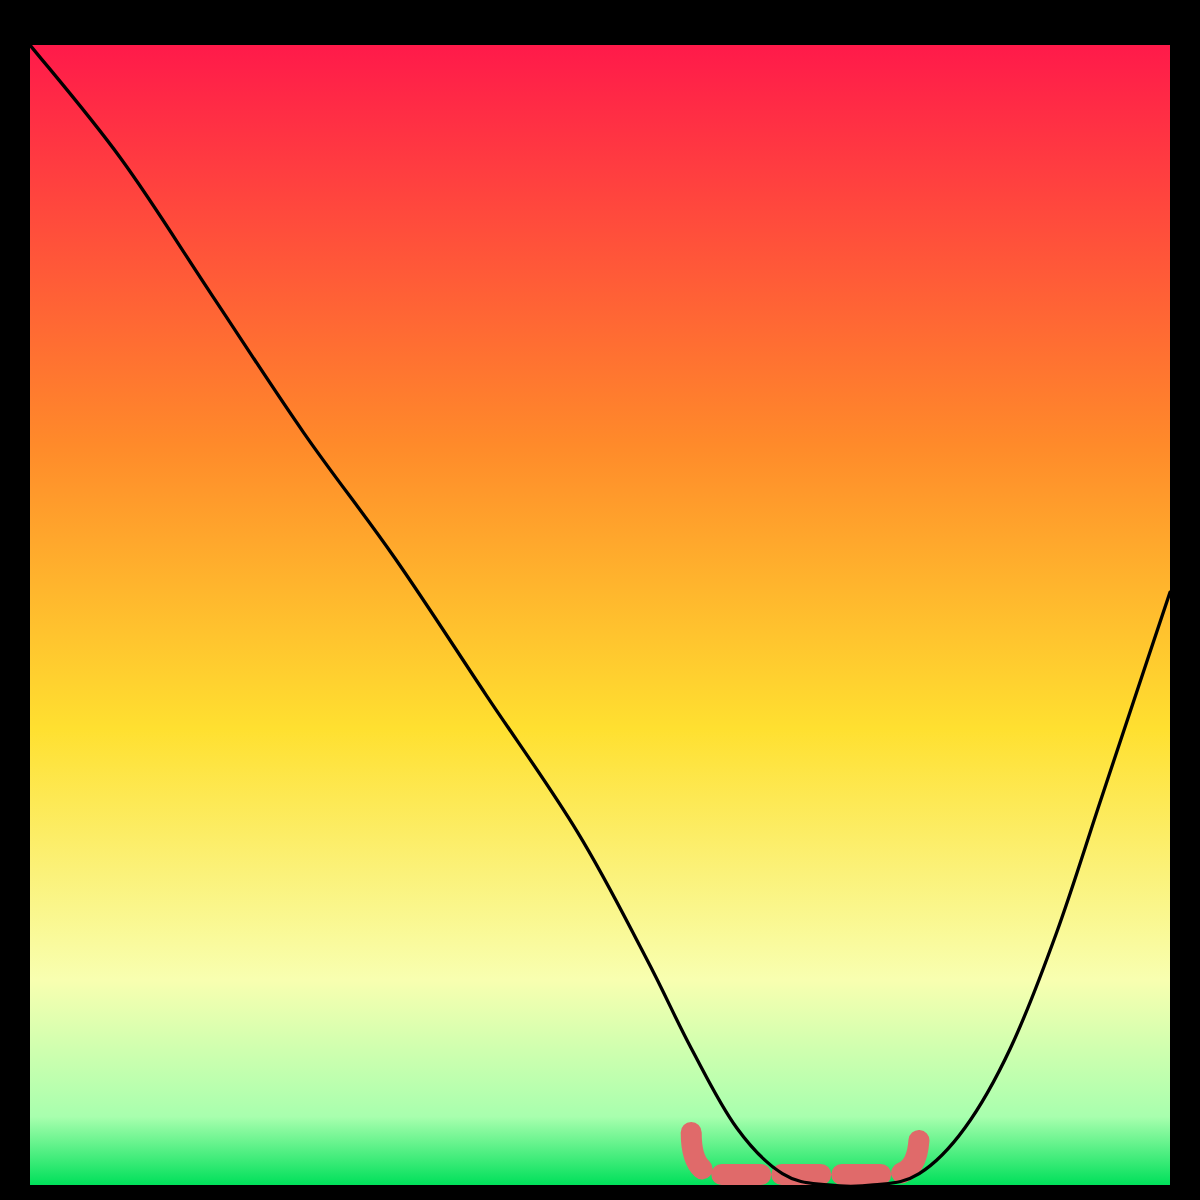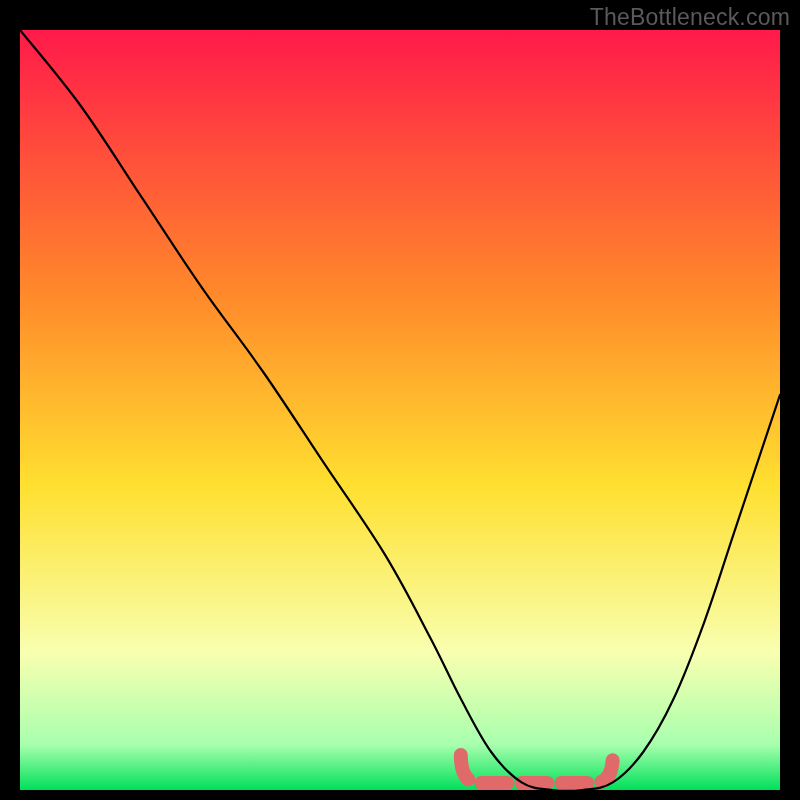--- a/index.html
+++ b/index.html
@@ -62,15 +62,14 @@
             <stop offset="94%" stop-color="#a8ffae"></stop>
             <stop offset="100%" stop-color="#00e05a"></stop>
           </linearGradient>
       </defs>
       <rect id="bg-rect" x="0" y="0" width="760" height="760" fill="url(#bg-grad)"></rect>
       <path id="zone-path" fill="none" d="M 440.79999999999995 725 Q 440.79999999999995 753 458.79999999999995 753 L 574.8000000000001 753 Q 592.8000000000001 753 592.8000000000001 725" stroke="#e06a6a" stroke-width="14" stroke-linecap="round" stroke-dasharray="26 14"></path>
       <path id="curve-path" fill="none" d="M 0 0 C 10.944 13.68 38.912000000000006 45.90400000000001 60.800000000000004 76 C 82.688 106.09599999999999 99.71200000000002 134.36799999999994 121.60000000000001 167.19999999999993 C 143.488 200.03199999999993 160.512 226.93599999999998 182.4 258.4 C 204.288 289.864 221.312 310.53599999999994 243.20000000000002 341.99999999999994 C 265.088 373.46399999999994 282.112 400.368 304 433.2 C 325.888 466.032 345.648 492.936 364.8 524.4 C 383.952 555.864 396.72 582.008 410.40000000000003 608 C 424.08000000000004 633.992 429.85599999999994 648.28 440.79999999999995 668.8 C 451.74399999999997 689.3199999999999 460.256 706.952 471.2 722 C 482.144 737.048 490.656 745.56 501.6 752.4 C 512.544 759.24 521.056 758.632 532 760 C 542.944 761.368 551.456 761.368 562.4 760 C 573.3439999999999 758.632 581.8560000000001 759.24 592.8000000000001 752.4 C 603.744 745.56 612.256 737.048 623.1999999999999 722 C 634.1439999999999 706.952 642.6560000000001 692.0559999999999 653.6 668.8 C 664.544 645.544 673.056 622.896 684 592.8 C 694.944 562.704 703.456 534.432 714.4 501.59999999999997 C 725.3439999999999 468.768 736.592 435.02399999999994 744.8 410.4 C 753.0079999999999 385.776 757.264 373.008 760 364.8" stroke="#000000" stroke-width="2.2" stroke-linecap="round"></path>
     </svg>
   </div>
 
-  <div class="watermark">TheBottleneck.com</div>
 
 </div>
 
 </body></html>

